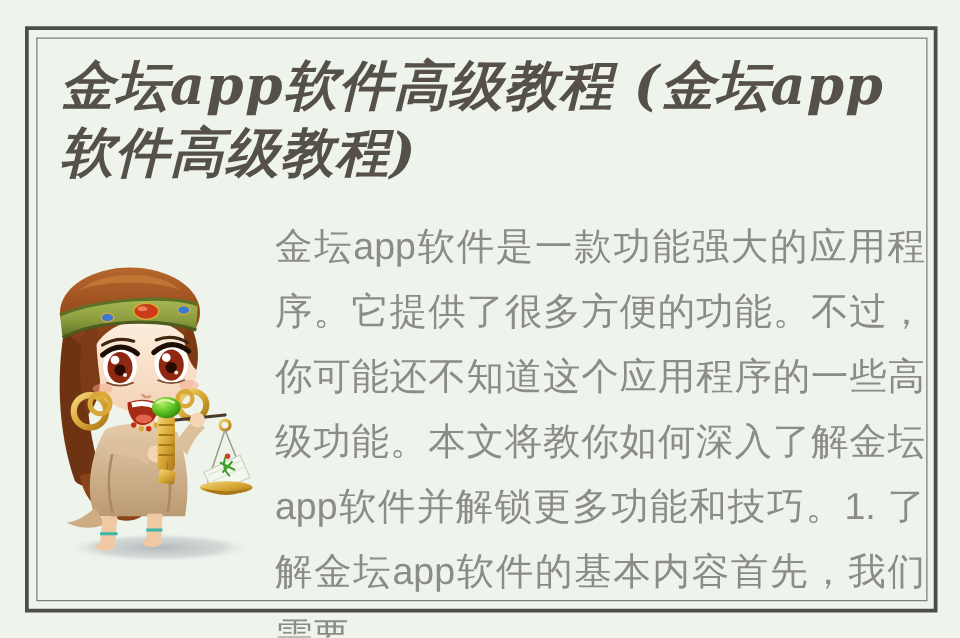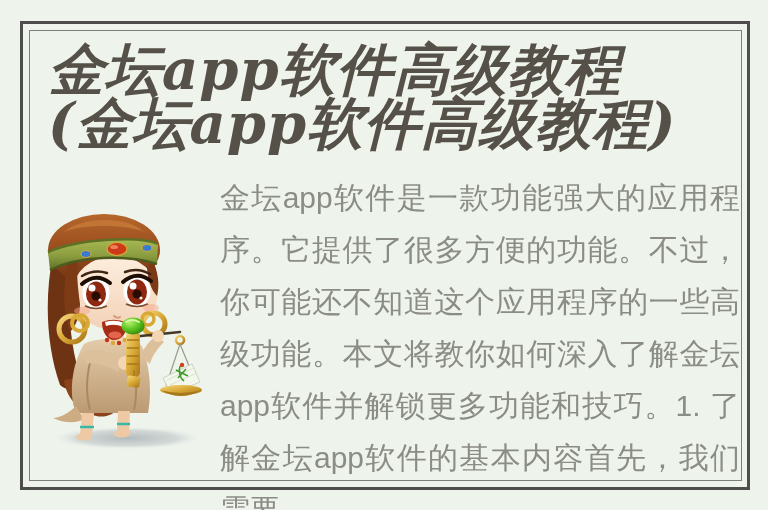--- a/index.html
+++ b/index.html
@@ -16,21 +16,21 @@
     border:3px solid #4d4d4b;
   }
   .frame-inner {
     position:absolute; left:29px; top:30px; width:713px; height:451px;
     border:1px solid #7d7d79;
   }
   .page-title {
     position:absolute; left:48px; top:42px; width:668px;
     font-family:"DejaVu Serif", serif;
     font-style:italic; font-weight:700;
-    font-size:56px; line-height:54px; letter-spacing:1px;
+    font-size:43px; line-height:54px; letter-spacing:1px;
     color:#555048;
   }
   .content {
     position:absolute; left:30px; top:172px; width:710px; height:308px;
     display:flex; align-items:flex-start;
   }
   .figure { width:190px; height:285px; flex:0 0 auto; margin-top:8px; }
   .figure svg { display:block; width:190px; height:285px; }
   .article-body {
     flex:1 1 auto; width:520px;

